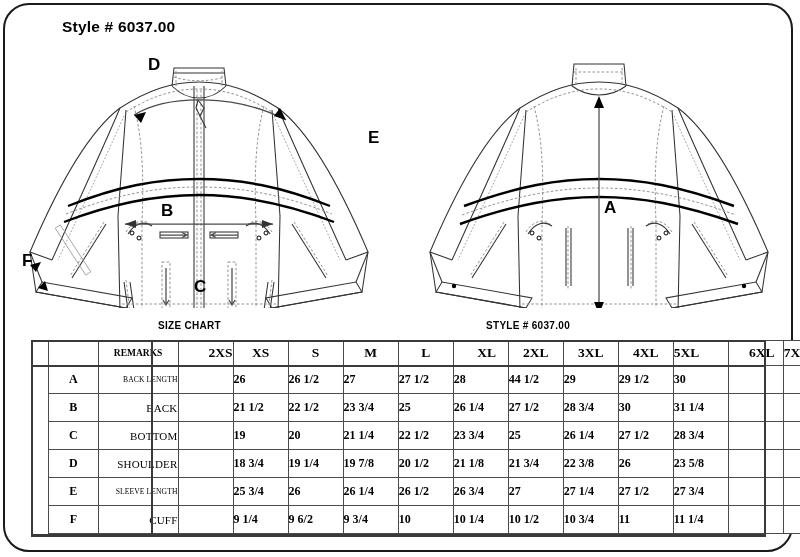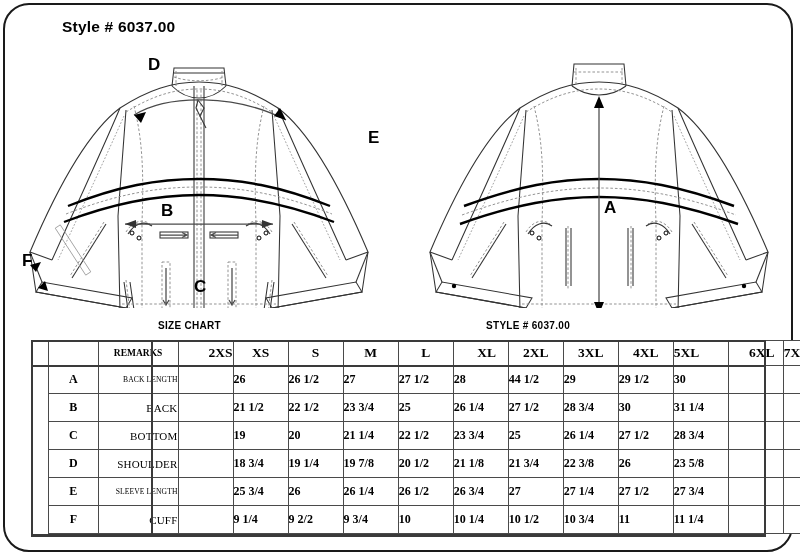--- a/index.html
+++ b/index.html
@@ -324,21 +324,21 @@
         <td class="c-val"></td>
         <td class="c-val"></td>
       </tr>
       <tr>
         <td class="c-key">F</td>
         <td class="c-rem">
           <span class="rem-txt md">CUFF</span>
         </td>
         <td class="c-val"></td>
         <td class="c-val">9 1/4</td>
-        <td class="c-val">9 2/2</td>
+        <td class="c-val">9 6/2</td>
         <td class="c-val">9 3/4</td>
         <td class="c-val">10</td>
         <td class="c-val">10 1/4</td>
         <td class="c-val">10 1/2</td>
         <td class="c-val">10 3/4</td>
         <td class="c-val">11</td>
         <td class="c-val">11 1/4</td>
         <td class="c-val"></td>
         <td class="c-val"></td>
       </tr>

